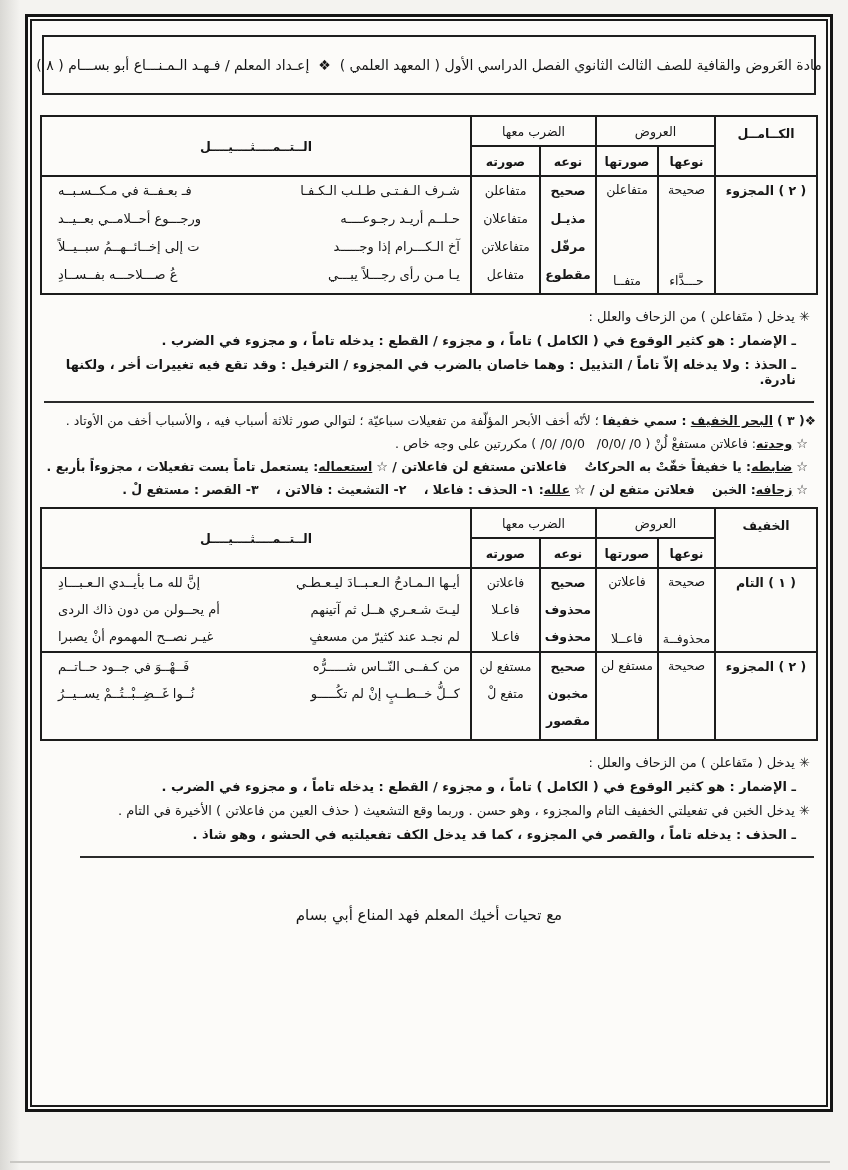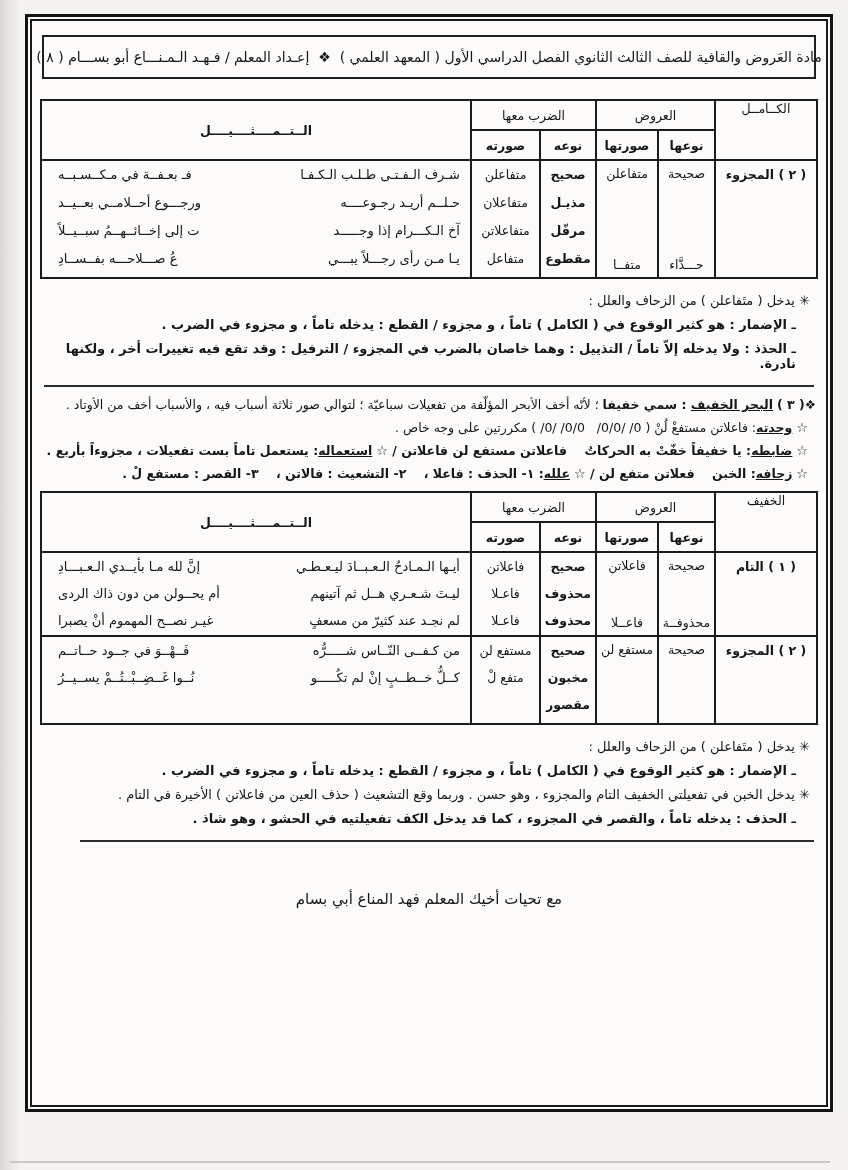--- a/index.html
+++ b/index.html
@@ -23,35 +23,35 @@
   .page-frame {
     position:absolute; left:25px; top:14px; width:808px; height:1098px;
     border:3px solid #141414; background:#fcfbf9;
   }
   .inner-frame {
     position:absolute; inset:2px; border:2px solid #1a1a1a;
     padding:10px 8px 8px 8px;
   }
   .header-box {
     border:2px solid #1f1f1f;
-    height:44px; margin:4px 2px 0 2px;
+    height:60px; margin:4px 2px 0 2px;
     display:flex; align-items:center; justify-content:center;
     font-size:14px; white-space:nowrap;
   }
   table.meter-table {
     width:100%; border-collapse:collapse; table-layout:fixed;
     margin-top:20px; direction:rtl;
   }
   table.meter-table th, table.meter-table td {
     border:2px solid #1c1c1c; text-align:center; font-size:12.5px;
     overflow:hidden;
   }
   th.group-h { height:30px; font-size:13px; font-weight:normal; }
   th.sub-h   { height:30px; font-size:13px; font-weight:bold; }
-  th.meter-h { font-size:14px; font-weight:normal; vertical-align:top; }
+  th.meter-h { font-size:14px; font-weight:bold; vertical-align:top; padding-top:9px; }
   th.tam-h   { font-size:20px; font-weight:bold; letter-spacing:1px; }
   td { vertical-align:top; }
   tr.h118 td { height:118px; }
   tr.h84  td { height:84px; }
   tr.h88  td { height:88px; }
   td.meter-label { font-weight:bold; font-size:13px; padding-top:6px; }
   td.rel { position:relative; }
   .abs-top    { position:absolute; top:5px; left:0; right:0; text-align:center; }
   .abs-bottom { position:absolute; bottom:5px; left:0; right:0; text-align:center; }
   td.lines div { height:28px; line-height:28px; }

